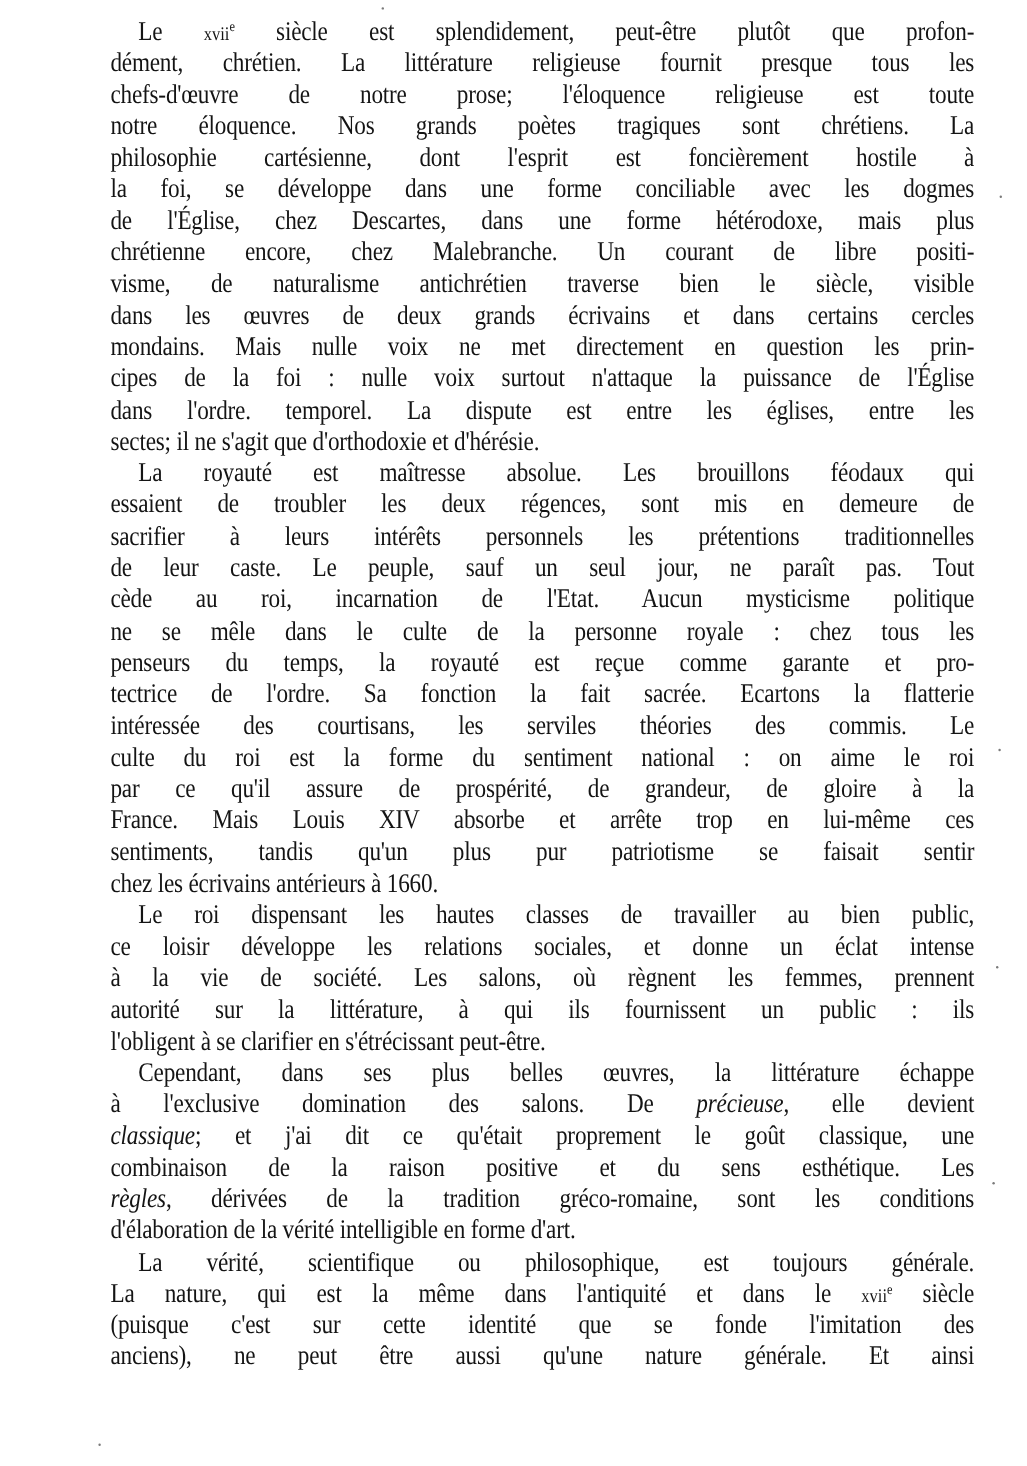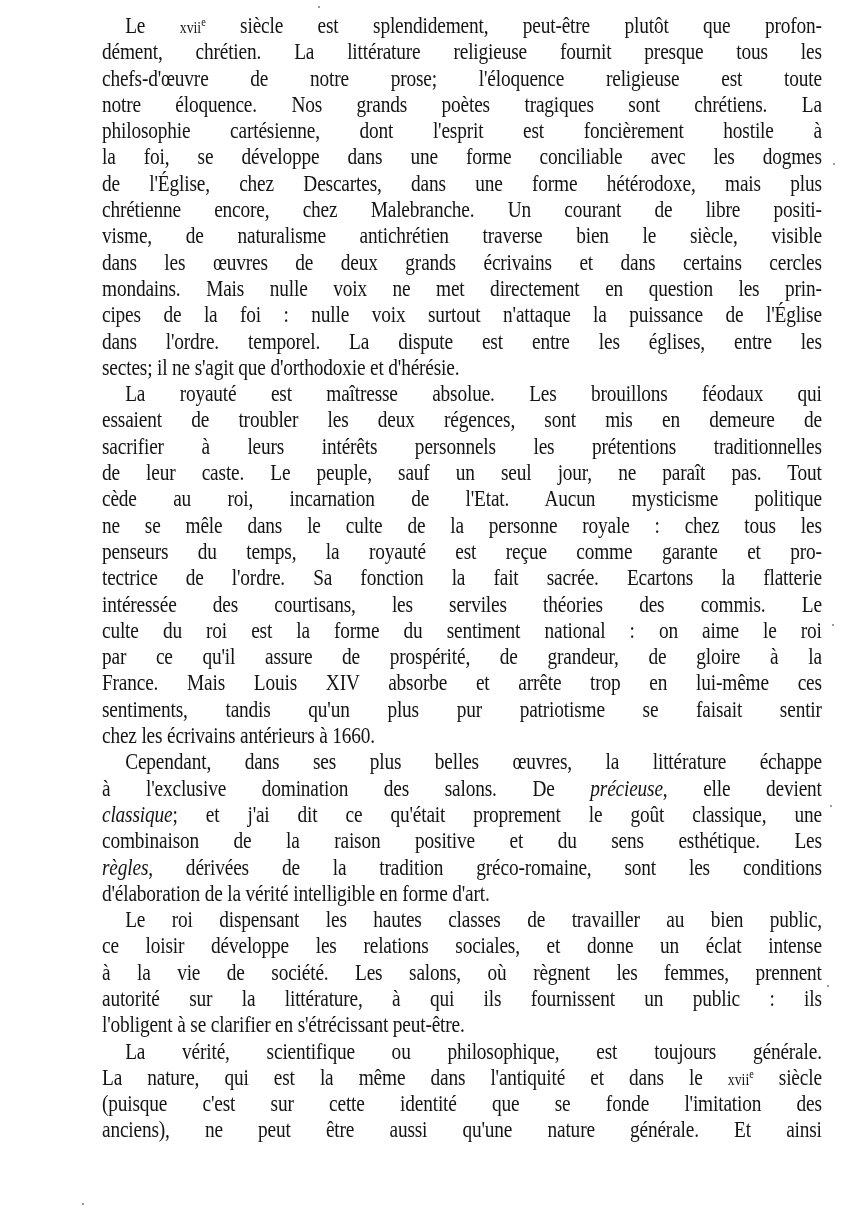--- a/index.html
+++ b/index.html
@@ -1,19 +1,19 @@
 <!DOCTYPE html>
 <html><head>
 <meta charset="utf-8">
 <style>
   html, body { margin: 0; padding: 0; background: #ffffff; }
   body { width: 856px; height: 1222px; position: relative; overflow: hidden; }
   .page {
     position: absolute;
-    left: 102px;
+    left: 92px;
     top: 13px;
     width: 720px;
     font-family: "Liberation Serif", "DejaVu Serif", serif;
     font-size: 22.5px;
     color: #141414;
   }
   .line {
     display: block;
     height: 26.3px;
     line-height: 26.3px;
@@ -69,34 +69,34 @@
     <span class="line">tectrice de l'ordre. Sa fonction la fait sacrée. Ecartons la flatterie</span>
     <span class="line">intéressée des courtisans, les serviles théories des commis. Le</span>
     <span class="line">culte du roi est la forme du sentiment national : on aime le roi</span>
     <span class="line">par ce qu'il assure de prospérité, de grandeur, de gloire à la</span>
     <span class="line">France. Mais Louis XIV absorbe et arrête trop en lui-même ces</span>
     <span class="line">sentiments, tandis qu'un plus pur patriotisme se faisait sentir</span>
     <span class="line last">chez les écrivains antérieurs à 1660.</span>
   </div>
 
   <div>
+    <span class="line indent">Le roi dispensant les hautes classes de travailler au bien public,</span>
+    <span class="line">ce loisir développe les relations sociales, et donne un éclat intense</span>
+    <span class="line">à la vie de société. Les salons, où règnent les femmes, prennent</span>
+    <span class="line">autorité sur la littérature, à qui ils fournissent un public : ils</span>
+    <span class="line last">l'obligent à se clarifier en s'étrécissant peut-être.</span>
+  </div>
+
+  <div>
     <span class="line indent">Cependant, dans ses plus belles œuvres, la littérature échappe</span>
     <span class="line"><span>à l'exclusive domination des salons. De </span><em>précieuse</em><span>, elle devient</span></span>
     <span class="line"><em>classique</em><span>; et j'ai dit ce qu'était proprement le goût classique, une</span></span>
     <span class="line">combinaison de la raison positive et du sens esthétique. Les</span>
     <span class="line"><em>règles</em><span>, dérivées de la tradition gréco-romaine, sont les conditions</span></span>
     <span class="line last">d'élaboration de la vérité intelligible en forme d'art.</span>
-  </div>
-
-  <div>
-    <span class="line indent">Le roi dispensant les hautes classes de travailler au bien public,</span>
-    <span class="line">ce loisir développe les relations sociales, et donne un éclat intense</span>
-    <span class="line">à la vie de société. Les salons, où règnent les femmes, prennent</span>
-    <span class="line">autorité sur la littérature, à qui ils fournissent un public : ils</span>
-    <span class="line last">l'obligent à se clarifier en s'étrécissant peut-être.</span>
   </div>
 
   <div>
     <span class="line indent">La vérité, scientifique ou philosophique, est toujours générale.</span>
     <span class="line"><span>La nature, qui est la même dans l'antiquité et dans le </span><span class="sc">xvii</span><sup>e</sup><span> siècle</span></span>
     <span class="line">(puisque c'est sur cette identité que se fonde l'imitation des</span>
     <span class="line">anciens), ne peut être aussi qu'une nature générale. Et ainsi</span>
   </div>
 </div>
 

